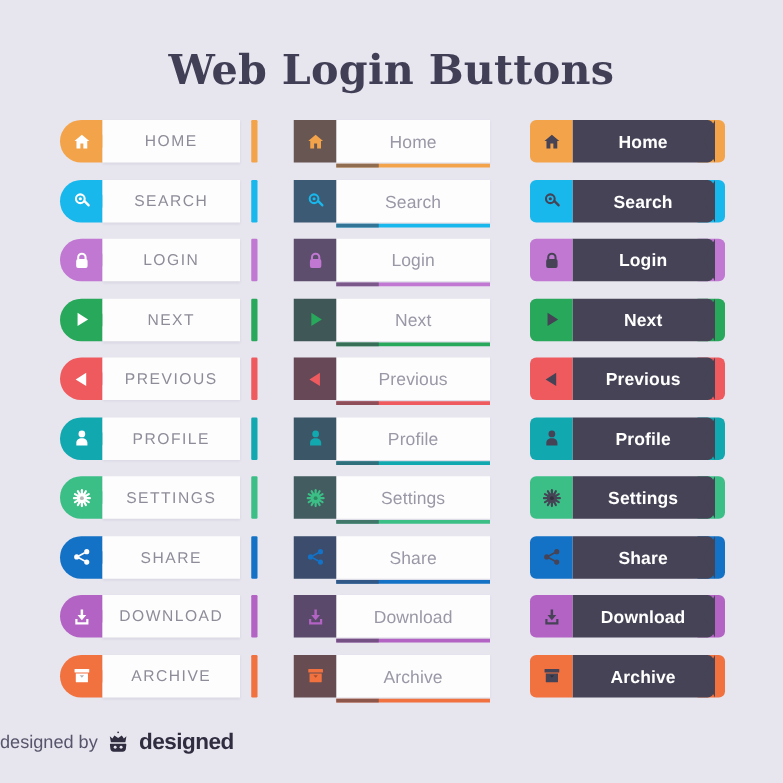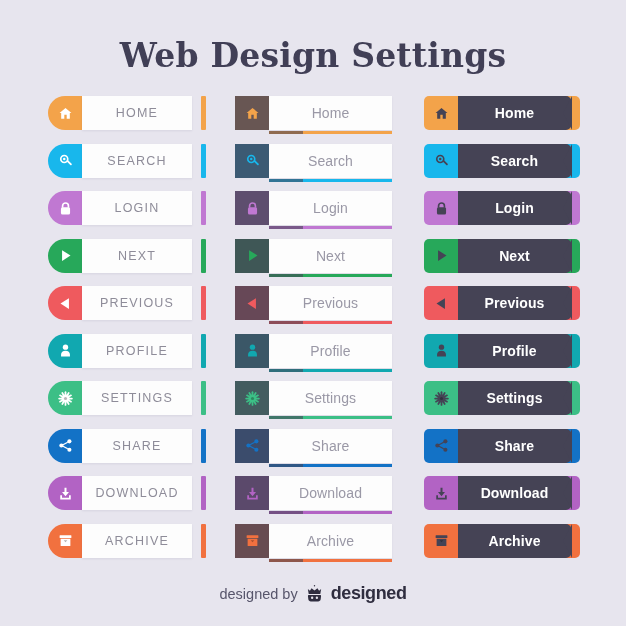--- a/index.html
+++ b/index.html
@@ -171,35 +171,35 @@
 
   
   .ico { display: block; }
   .s1 .ico { width: 15px; height: 15px; }
   .s2 .ico { width: 15px; height: 15px; }
   .s3 .ico { width: 15px; height: 15px; }
 
   
   .footer {
     position: absolute; left: 0; bottom: 22px; width: 626px;
-    display: flex; align-items: center; justify-content: center;
+    display: flex; align-items: center; 
     gap: 7px;
   }
   .footer .dby { font-size: 14.5px; color: #57556b; }
   .footer .brand {
     font-size: 18px; font-weight: bold; color: #2f2d3f; letter-spacing: -0.4px;
   }
   .footer .logo { width: 19px; height: 19px; display: block; }
 </style>
 </head>
 <body>
 
 <div id="page">
 
-  <div class="title">Web Design Settings</div>
+  <div class="title">Web Login Buttons</div>
 
   <div class="cols">
     <div class="col col-1">
         <div class="s1">
           <span class="cap" style="background:#f3a34a;color:#f3a34a">
             <svg class="ico" viewBox="0 0 24 24" aria-hidden="true">
               <path fill="#ffffff" d="M12 3L2.5 11h2.6v9.5h5V14h3.8v6.5h5V11h2.6z"></path>
             </svg>
           </span>
           <span class="body">

